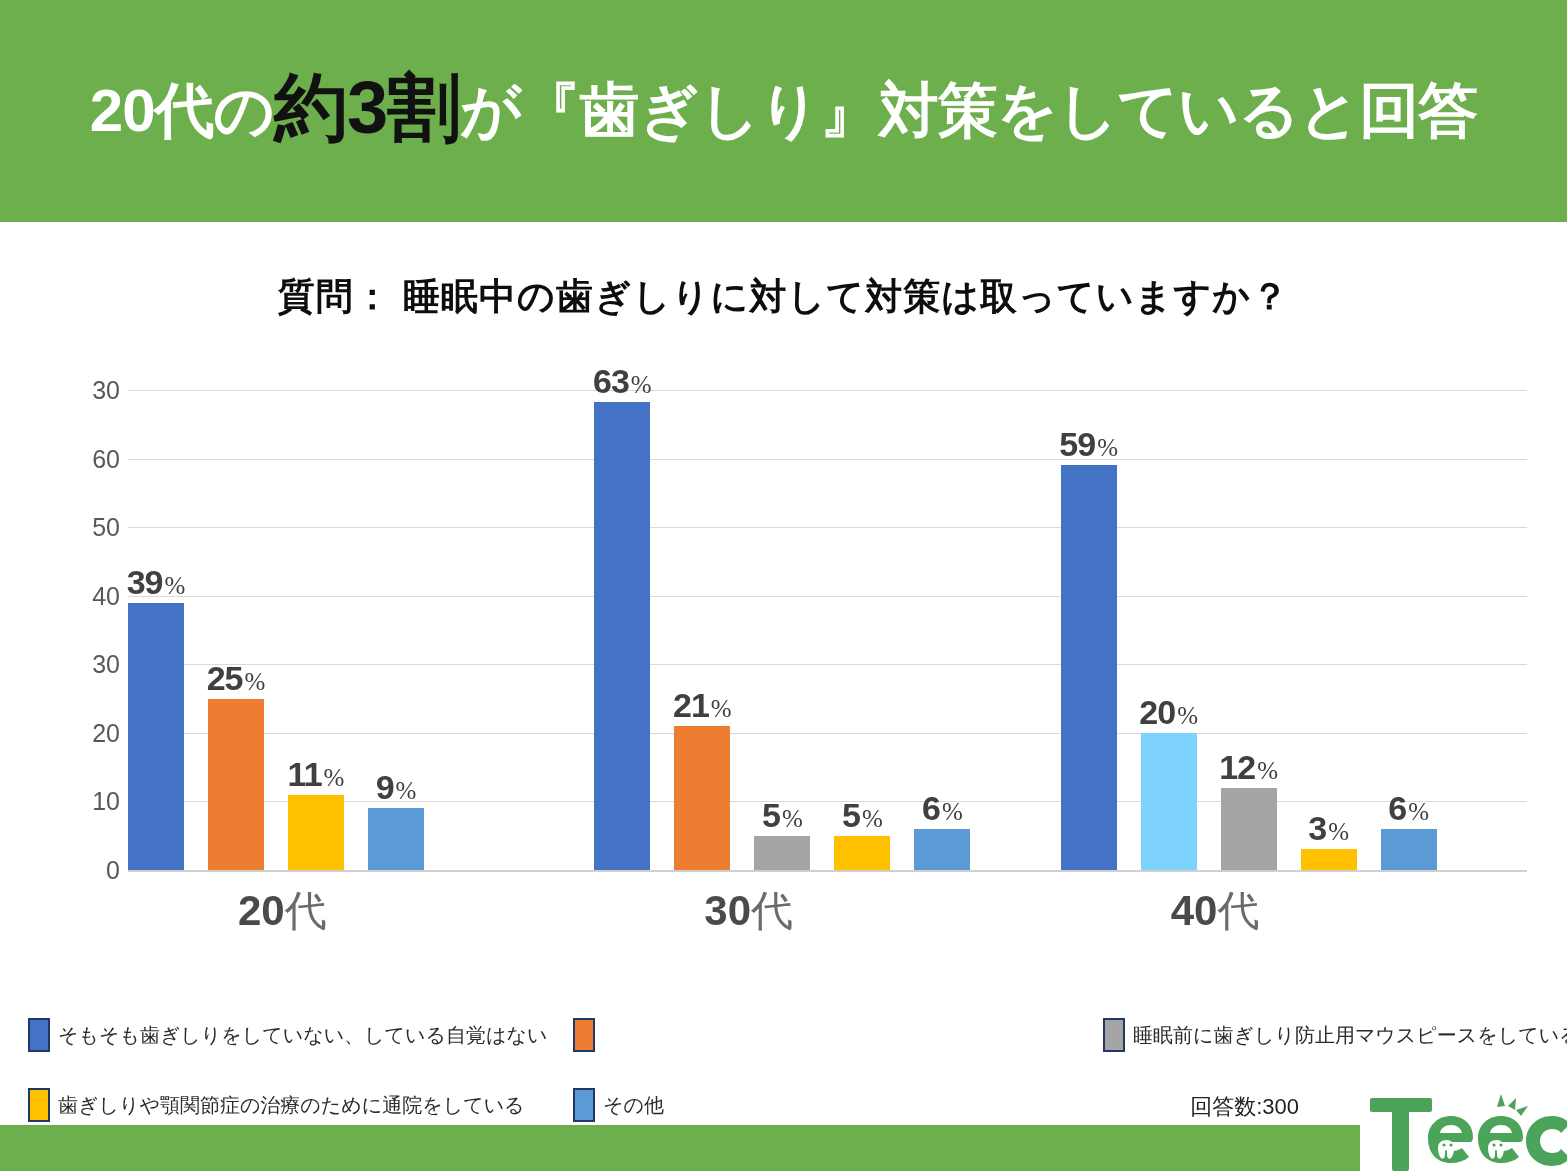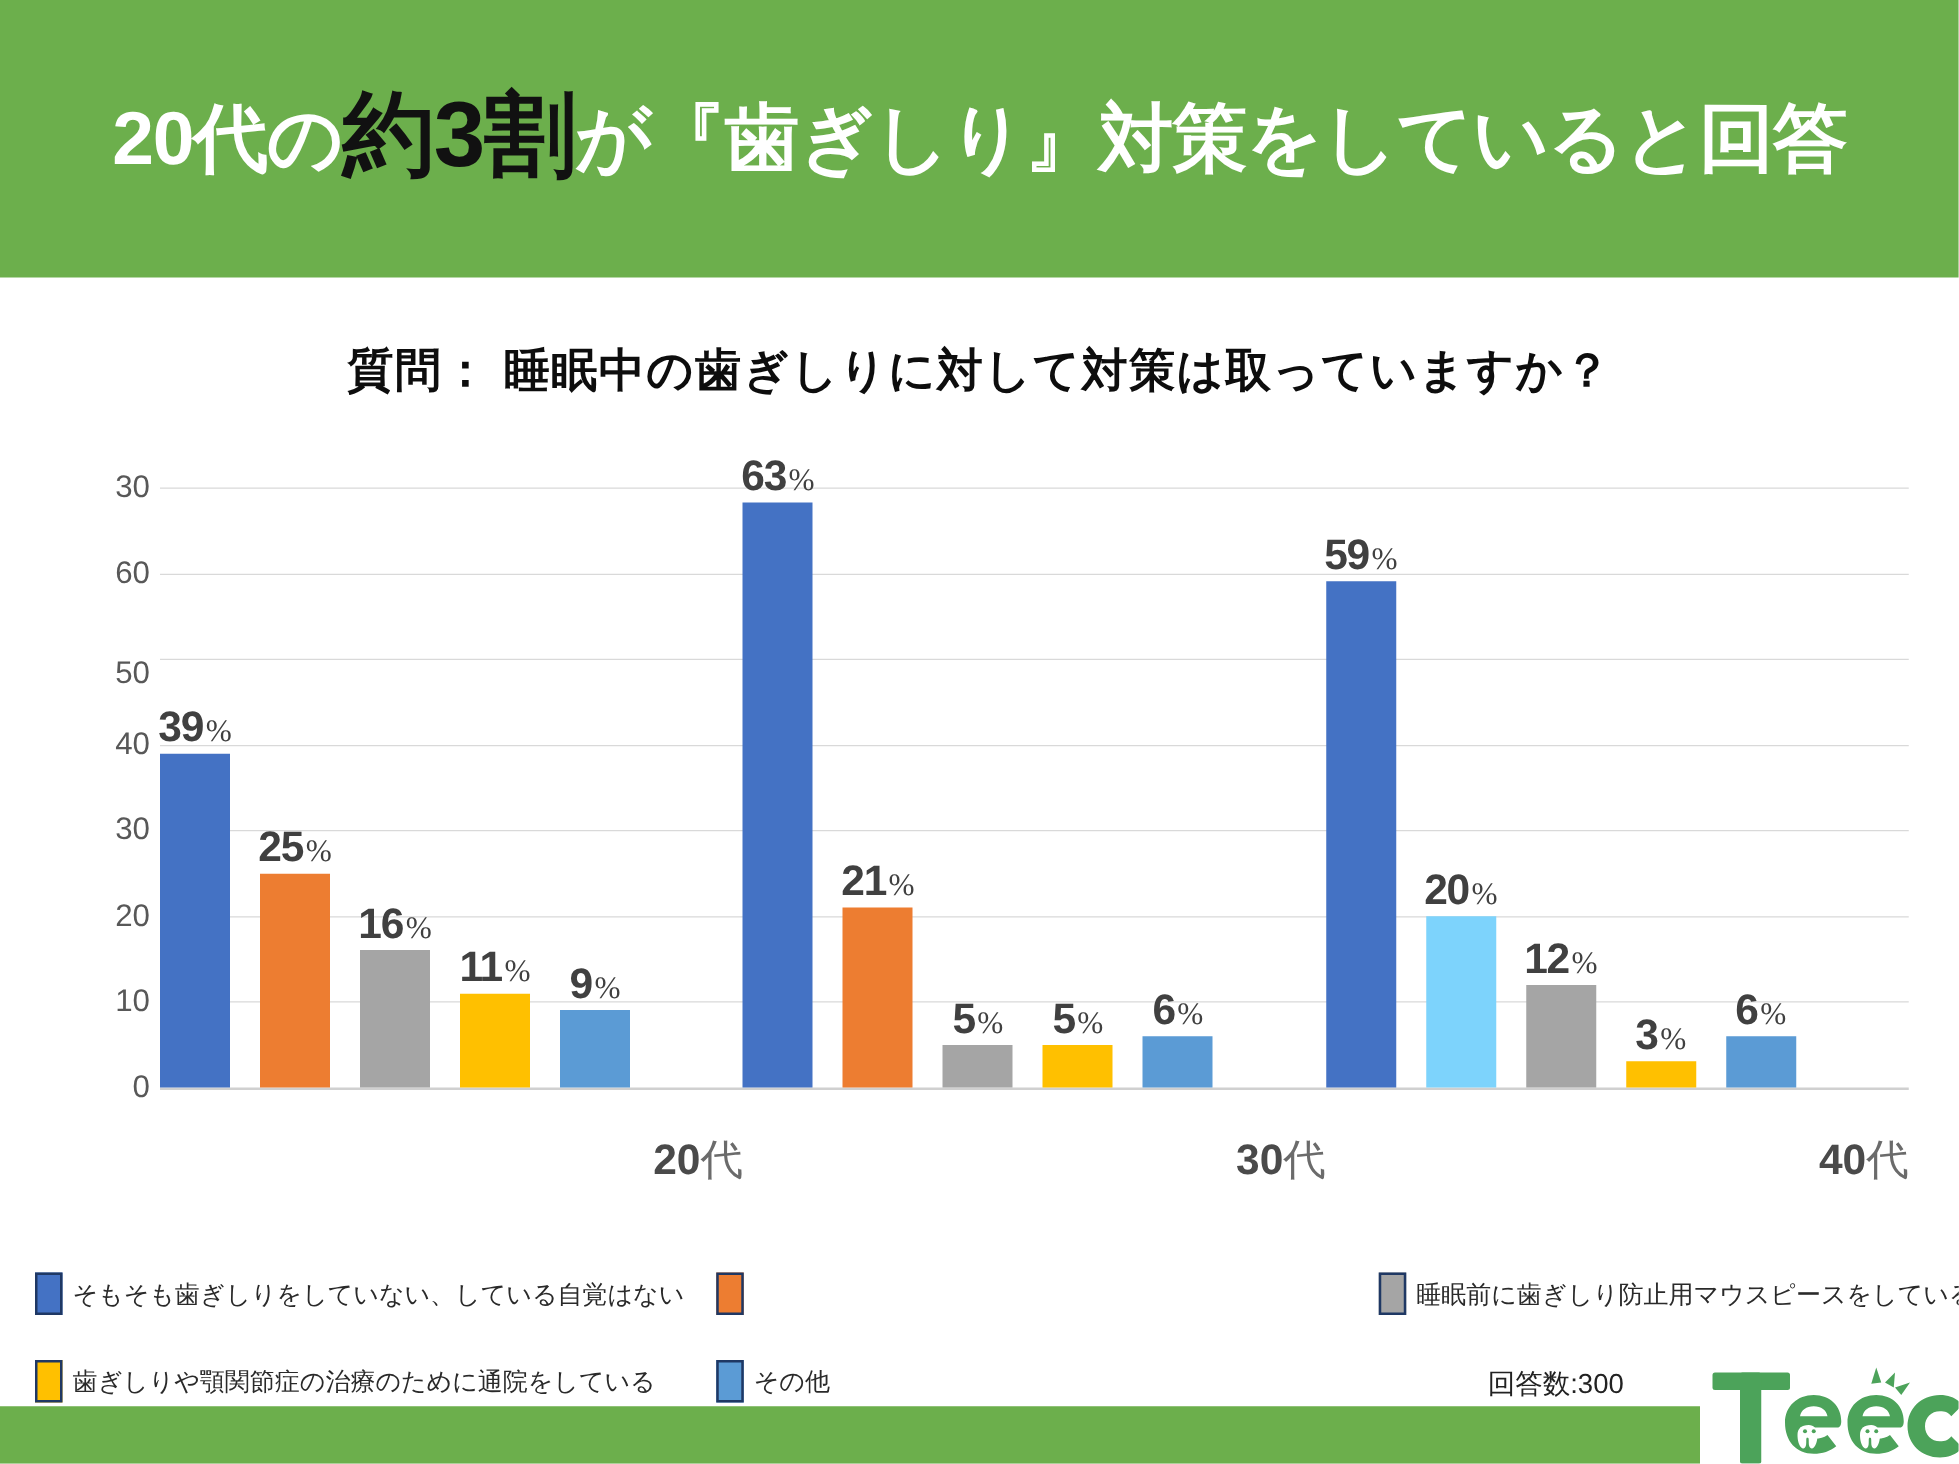--- a/index.html
+++ b/index.html
@@ -79,22 +79,22 @@
   }
   .bar-label .num{ font-size:34px; font-weight:bold; letter-spacing:-1px; }
   .bar-label .pct{ font-size:25px; font-family:"Liberation Serif", serif; margin-left:2px; }
 
   
   #x-axis{
     position:absolute; left:128px; top:890px; right:40px; height:60px;
     display:flex;
   }
   .x-cat{
-    flex:1 1 0; text-align:right; padding-left:110px;
-    font-size:34px; color:#595959; line-height:1;margin-top:21px;
+    flex:1 1 0; text-align:left; padding-left:110px;
+    font-size:42px; color:#595959; line-height:1;
   }
   .x-cat .cnum{ font-weight:bold; color:#4a4a4a; }
   .x-cat .cunit{ font-weight:normal; color:#6b6b6b; }
 
   
   #legend{
     position:absolute; left:28px; top:982px; width:1530px;
   }
   .legend-row{ display:flex; align-items:center; margin-bottom:12px;margin-top:36px; }
   .legend-item{ display:flex; align-items:center; white-space:nowrap; }
@@ -140,39 +140,34 @@
       <div class="gridline" style="top: 137.143px;"></div>
       <div class="gridline" style="top: 68.5714px;"></div>
       <div class="gridline" style="top: 0px;"></div>
     </div>
   <div id="y-axis">
       <div class="y-tick" style="top: 480px;">0</div>
       <div class="y-tick" style="top: 411.429px;">10</div>
       <div class="y-tick" style="top: 342.857px;">20</div>
       <div class="y-tick" style="top: 274.286px;">30</div>
       <div class="y-tick" style="top: 205.714px;">40</div>
-      <div class="y-tick" style="top: 137.143px; margin-top: 12px;">50</div>
+      <div class="y-tick" style="top: 137.143px;">50</div>
       <div class="y-tick" style="top: 68.5714px;">60</div>
       <div class="y-tick" style="top: 0px;">30</div>
     </div>
   <div id="bars-layer">
       <div class="group">
         <div class="bar-slot">
           <div class="bar" style="height: 267.429px; background: rgb(68, 114, 196);">
             <div class="bar-label"><span class="num">39</span><span class="pct">%</span></div>
           </div>
         </div>
         <div class="bar-slot">
           <div class="bar" style="height: 171.429px; background: rgb(237, 125, 49);">
             <div class="bar-label"><span class="num">25</span><span class="pct">%</span></div>
-          </div>
-        </div>
-        <div class="bar-slot">
-          <div class="bar" style="height: 109.714px; background: rgb(165, 165, 165);">
-            <div class="bar-label"><span class="num">16</span><span class="pct">%</span></div>
           </div>
         </div>
         <div class="bar-slot">
           <div class="bar" style="height: 75.4286px; background: rgb(255, 192, 0);">
             <div class="bar-label"><span class="num">11</span><span class="pct">%</span></div>
           </div>
         </div>
         <div class="bar-slot">
           <div class="bar" style="height: 61.7143px; background: rgb(91, 155, 213);">
             <div class="bar-label"><span class="num">9</span><span class="pct">%</span></div>

